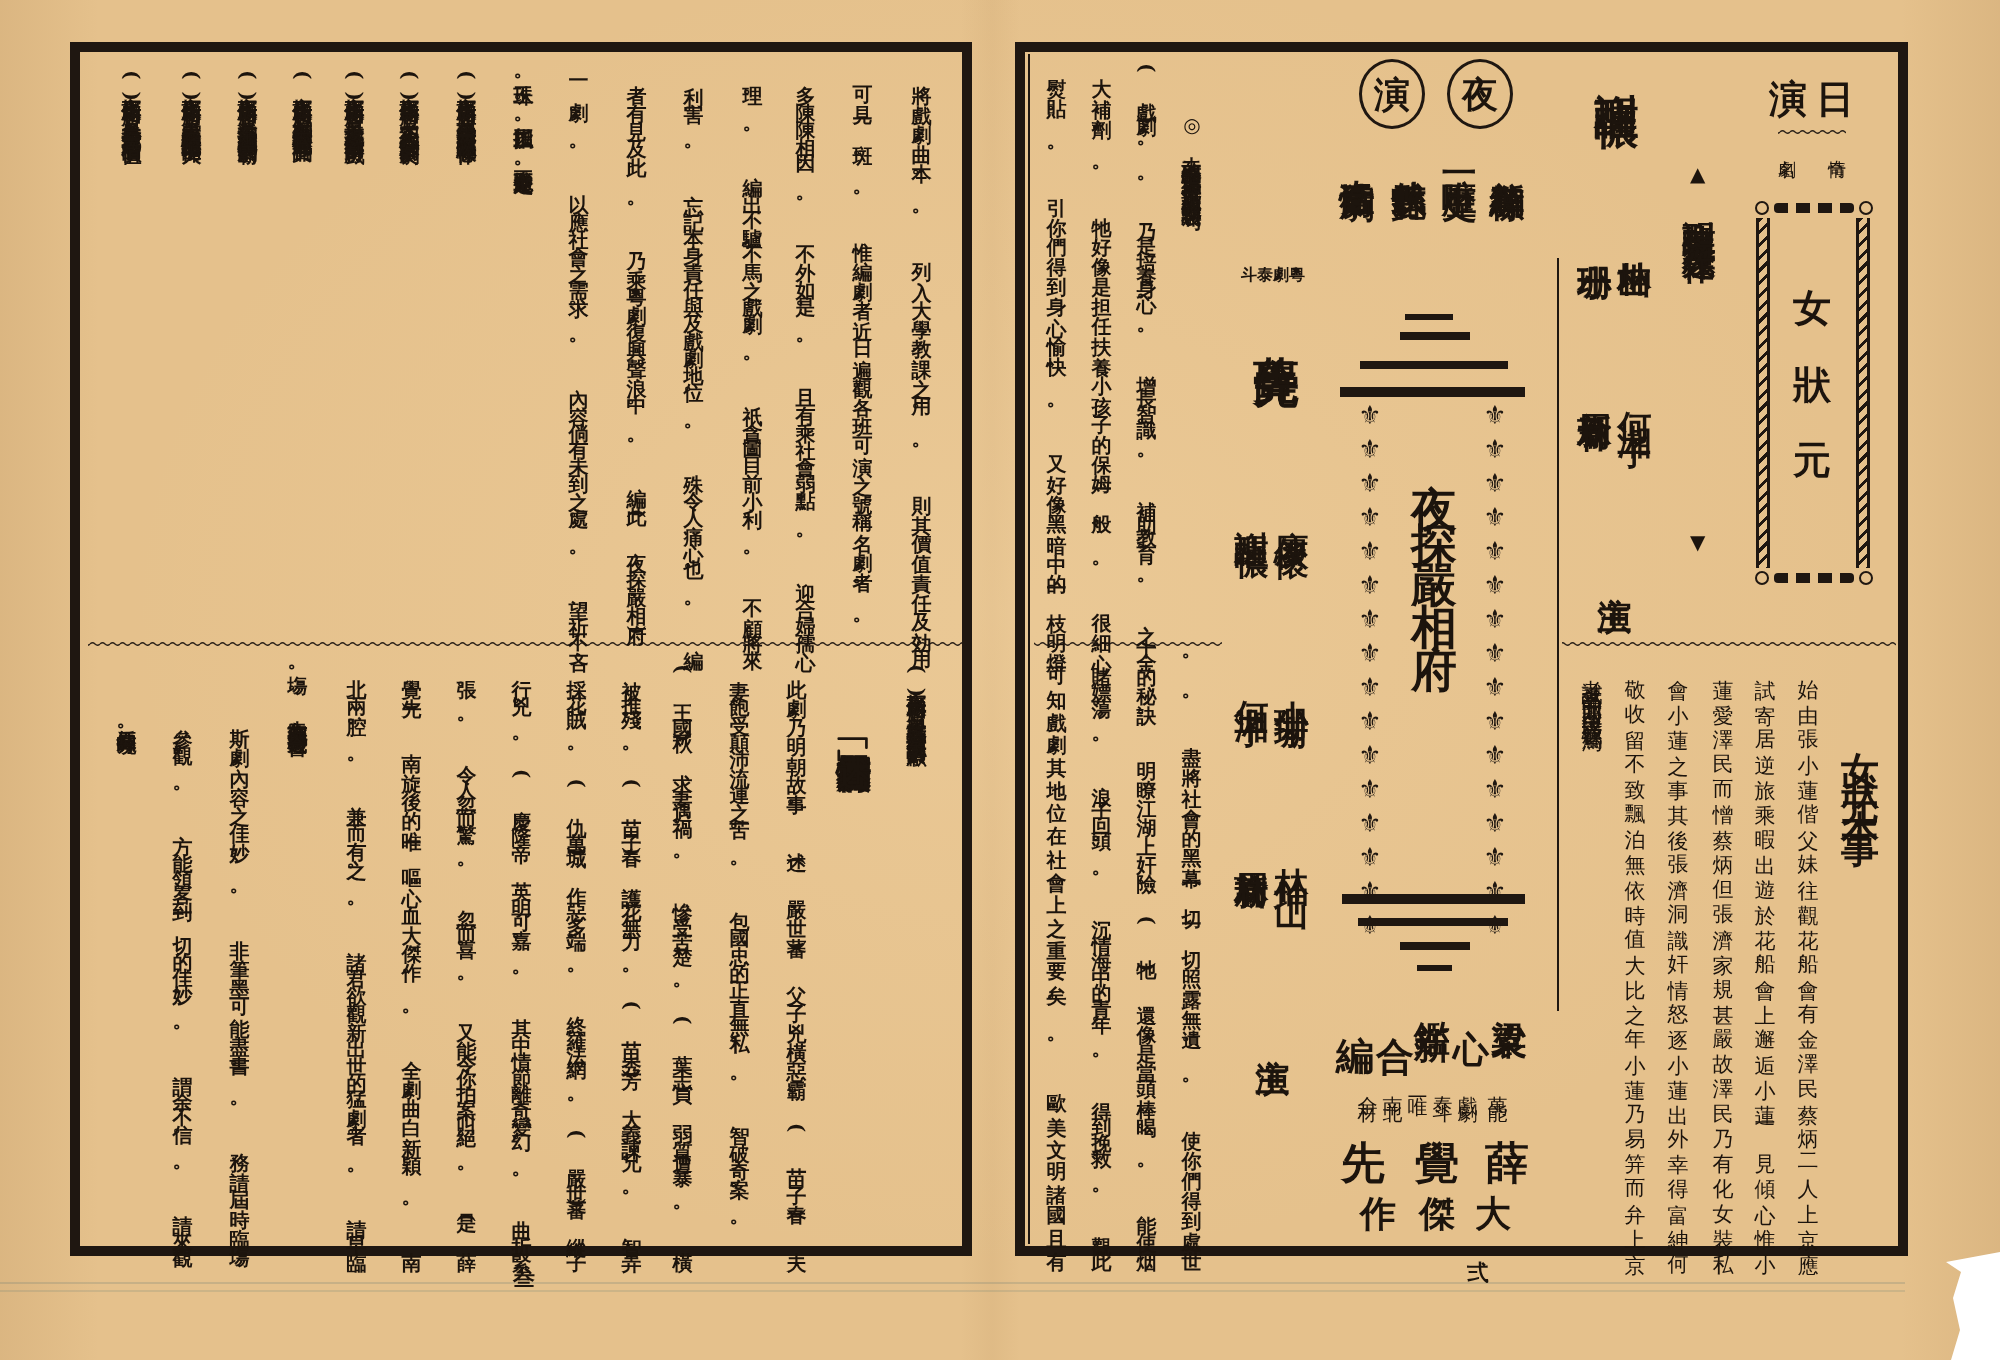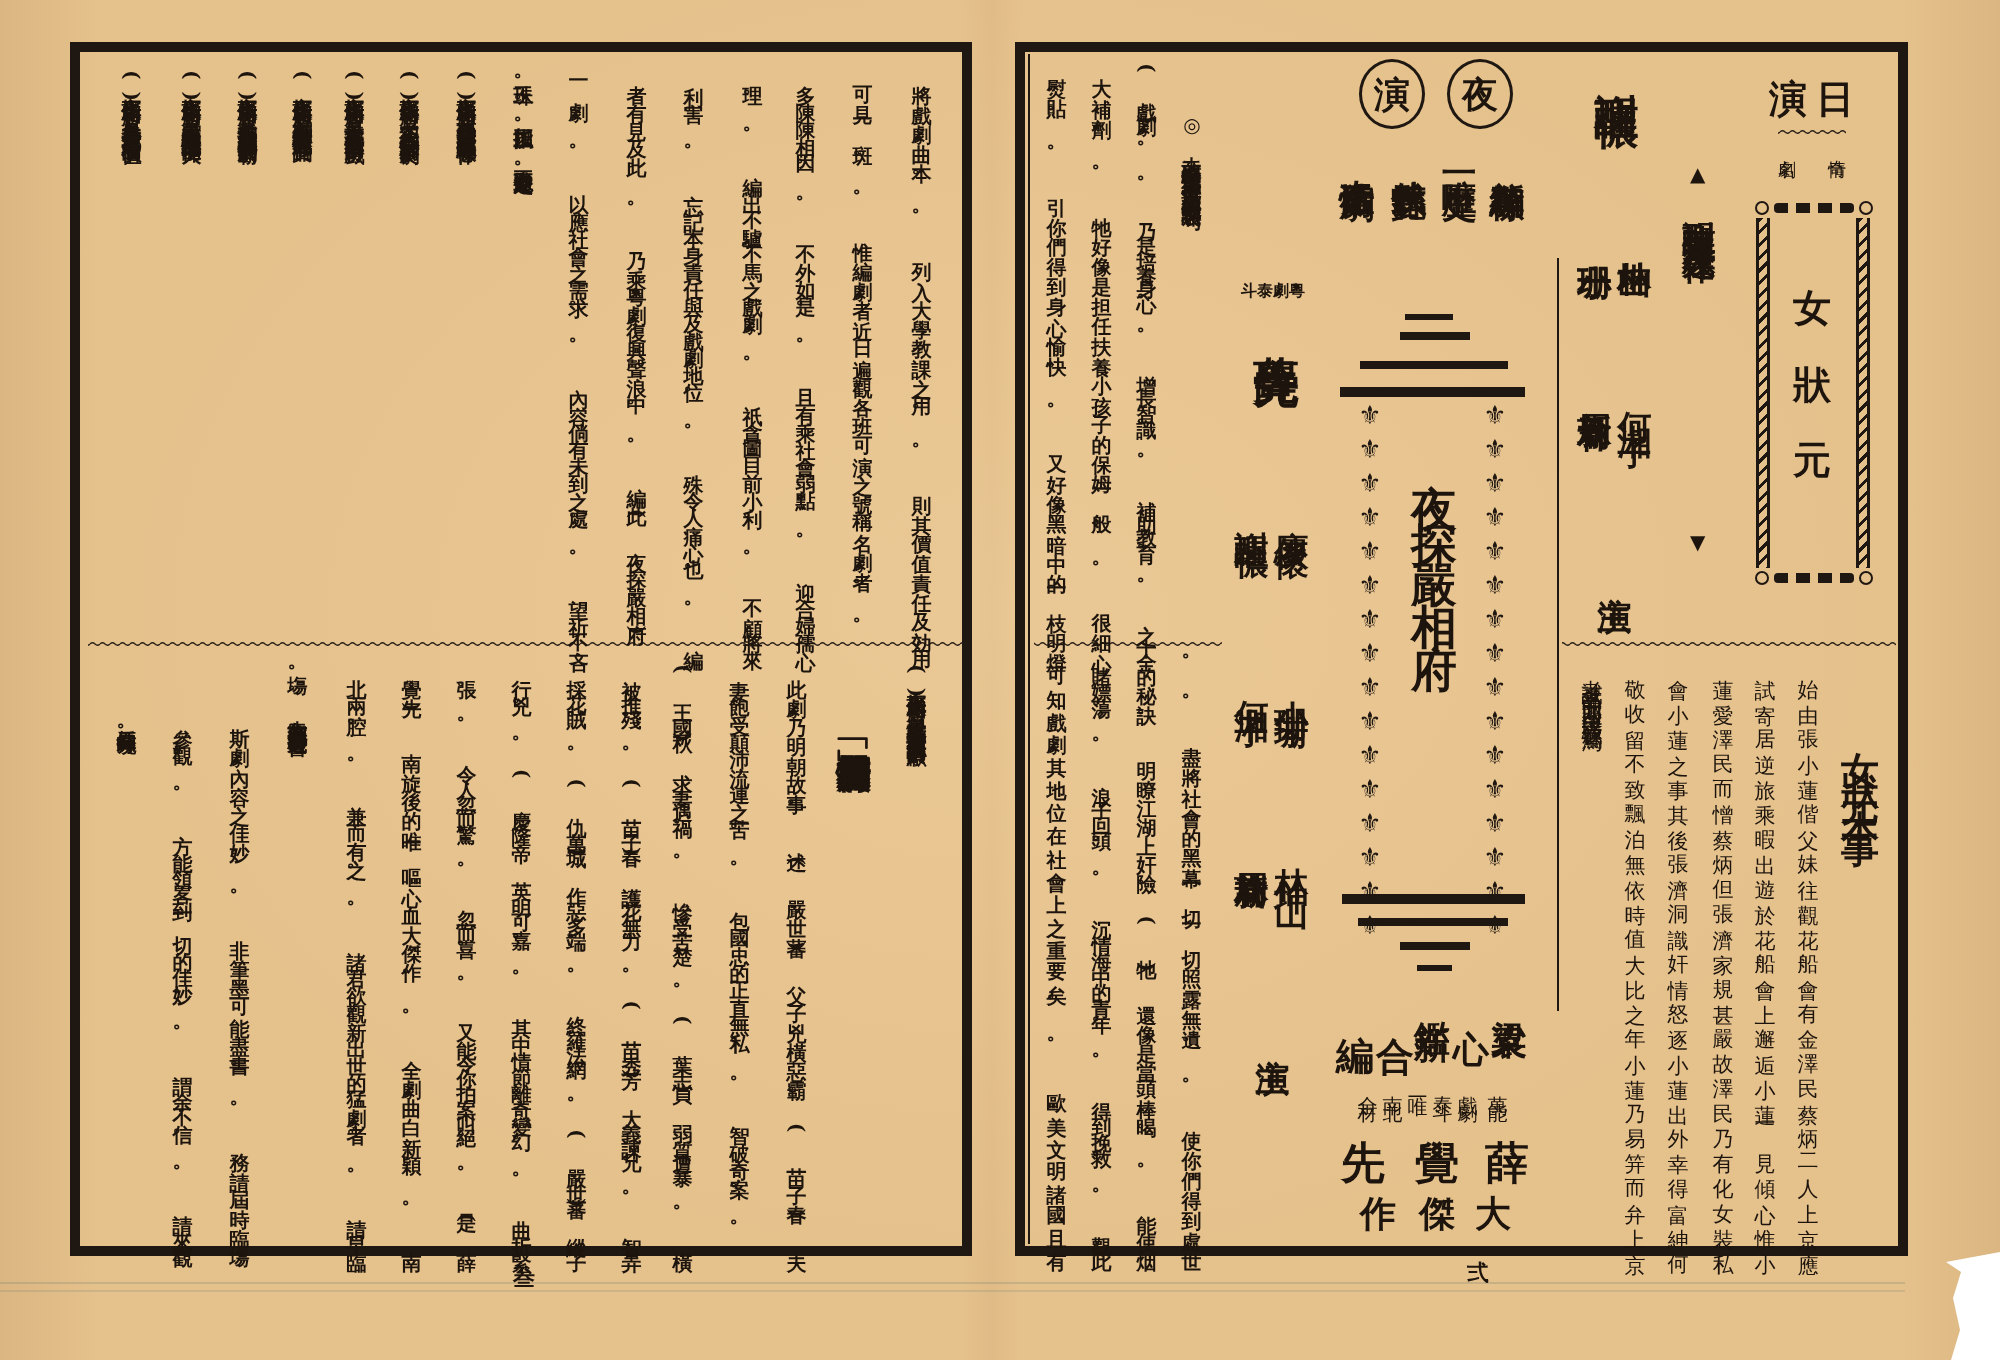--- a/index.html
+++ b/index.html
@@ -103,21 +103,21 @@
   <div class="v f20 j b" style="left:1137px;top:63px;height:574px">(戲劇)。。乃是培養身心。。增長智識。。補助教育。。之十全</div>
   <div class="v f20 j b" style="left:1092px;top:63px;height:574px">大補劑。。牠好像是担任扶養小孩子的保姆一般。。很細心</div>
   <div class="v f20 j b" style="left:1047px;top:63px;height:574px">熨貼。。引你們得到身心愉快。。又好像黑暗中的一枝明燈</div>
   <div class="v f20 j b" style="left:1182px;top:651px;height:585px">。。盡將社會的黑幕一切一切照露無遺。。使你們得到處世</div>
   <div class="v f20 j b" style="left:1137px;top:651px;height:585px">的秘訣。明瞭江湖上奸險。(牠)還像是當頭棒喝。。能使烟</div>
   <div class="v f20 j b" style="left:1092px;top:651px;height:585px">賭嫖蕩。。浪子回頭。。沉情海中的青年。。得到挽救。。觀此</div>
   <div class="v f20 j b" style="left:1047px;top:651px;height:585px">可知戲劇其地位在社會上之重要矣。。歐美文明諸國且有</div>
 </div>
 
 <div>
-  <div class="h b rtl" style="left:1241px;top:283px;font-size:16px">粵劇泰斗</div>
+  <div class="h b rtl" style="left:1241px;top:267px;font-size:16px">粵劇泰斗</div>
   <div class="v b" style="left:1254px;top:319px;font-size:46px;letter-spacing:3px">薛覺先</div>
   <div class="v b" style="left:1275px;top:503px;font-size:34px;letter-spacing:7px">廖俠懷</div>
   <div class="v b" style="left:1235px;top:503px;font-size:34px;letter-spacing:7px">謝醒儂</div>
   <div class="v b" style="left:1275px;top:673px;font-size:34px;letter-spacing:8px">小珊珊</div>
   <div class="v b" style="left:1235px;top:673px;font-size:34px;letter-spacing:8px">何湘子</div>
   <div class="v b" style="left:1275px;top:840px;font-size:34px;letter-spacing:14px">林坤山</div>
   <div class="v b" style="left:1235px;top:845px;font-size:34px;letter-spacing:.5px">新周瑜林</div>
   <div class="v b" style="left:1256px;top:1032px;font-size:34px">主演</div>
 </div>
 

